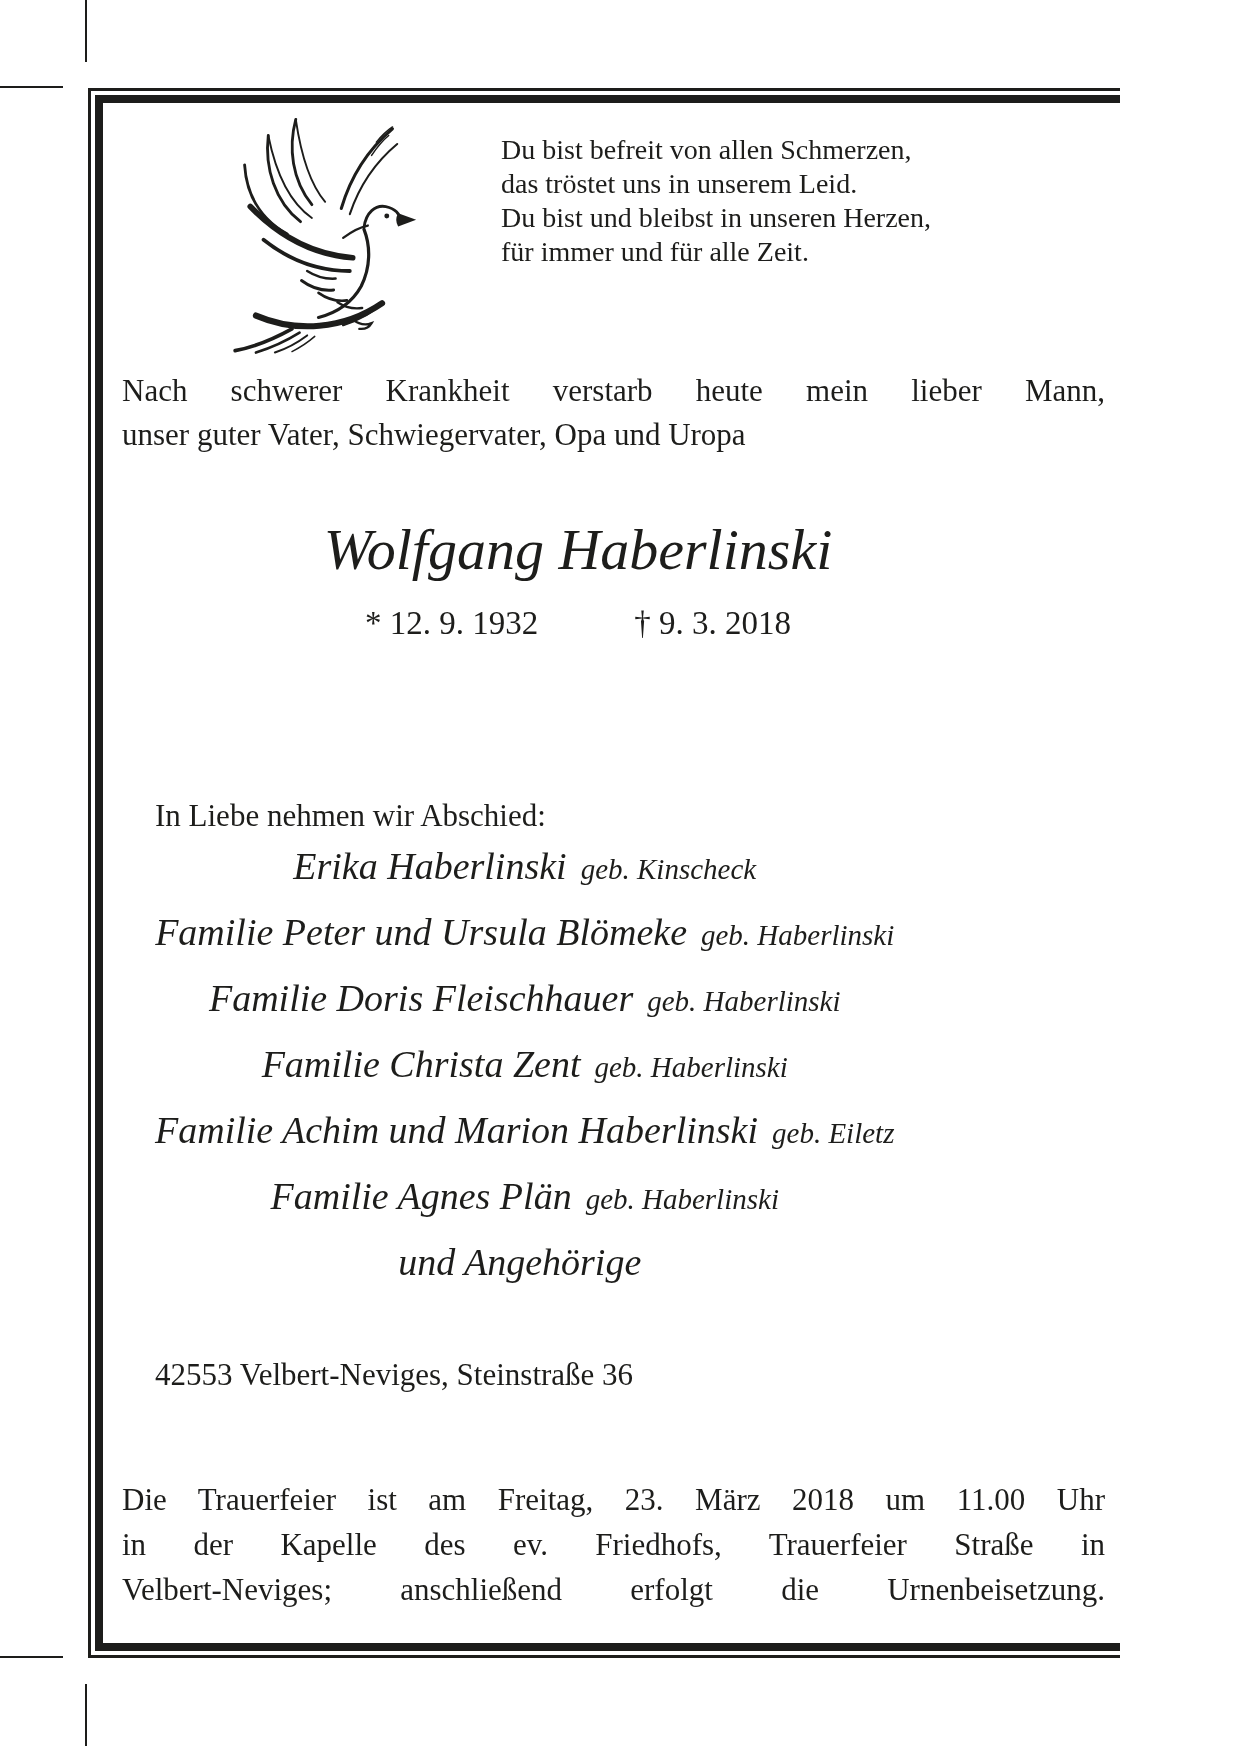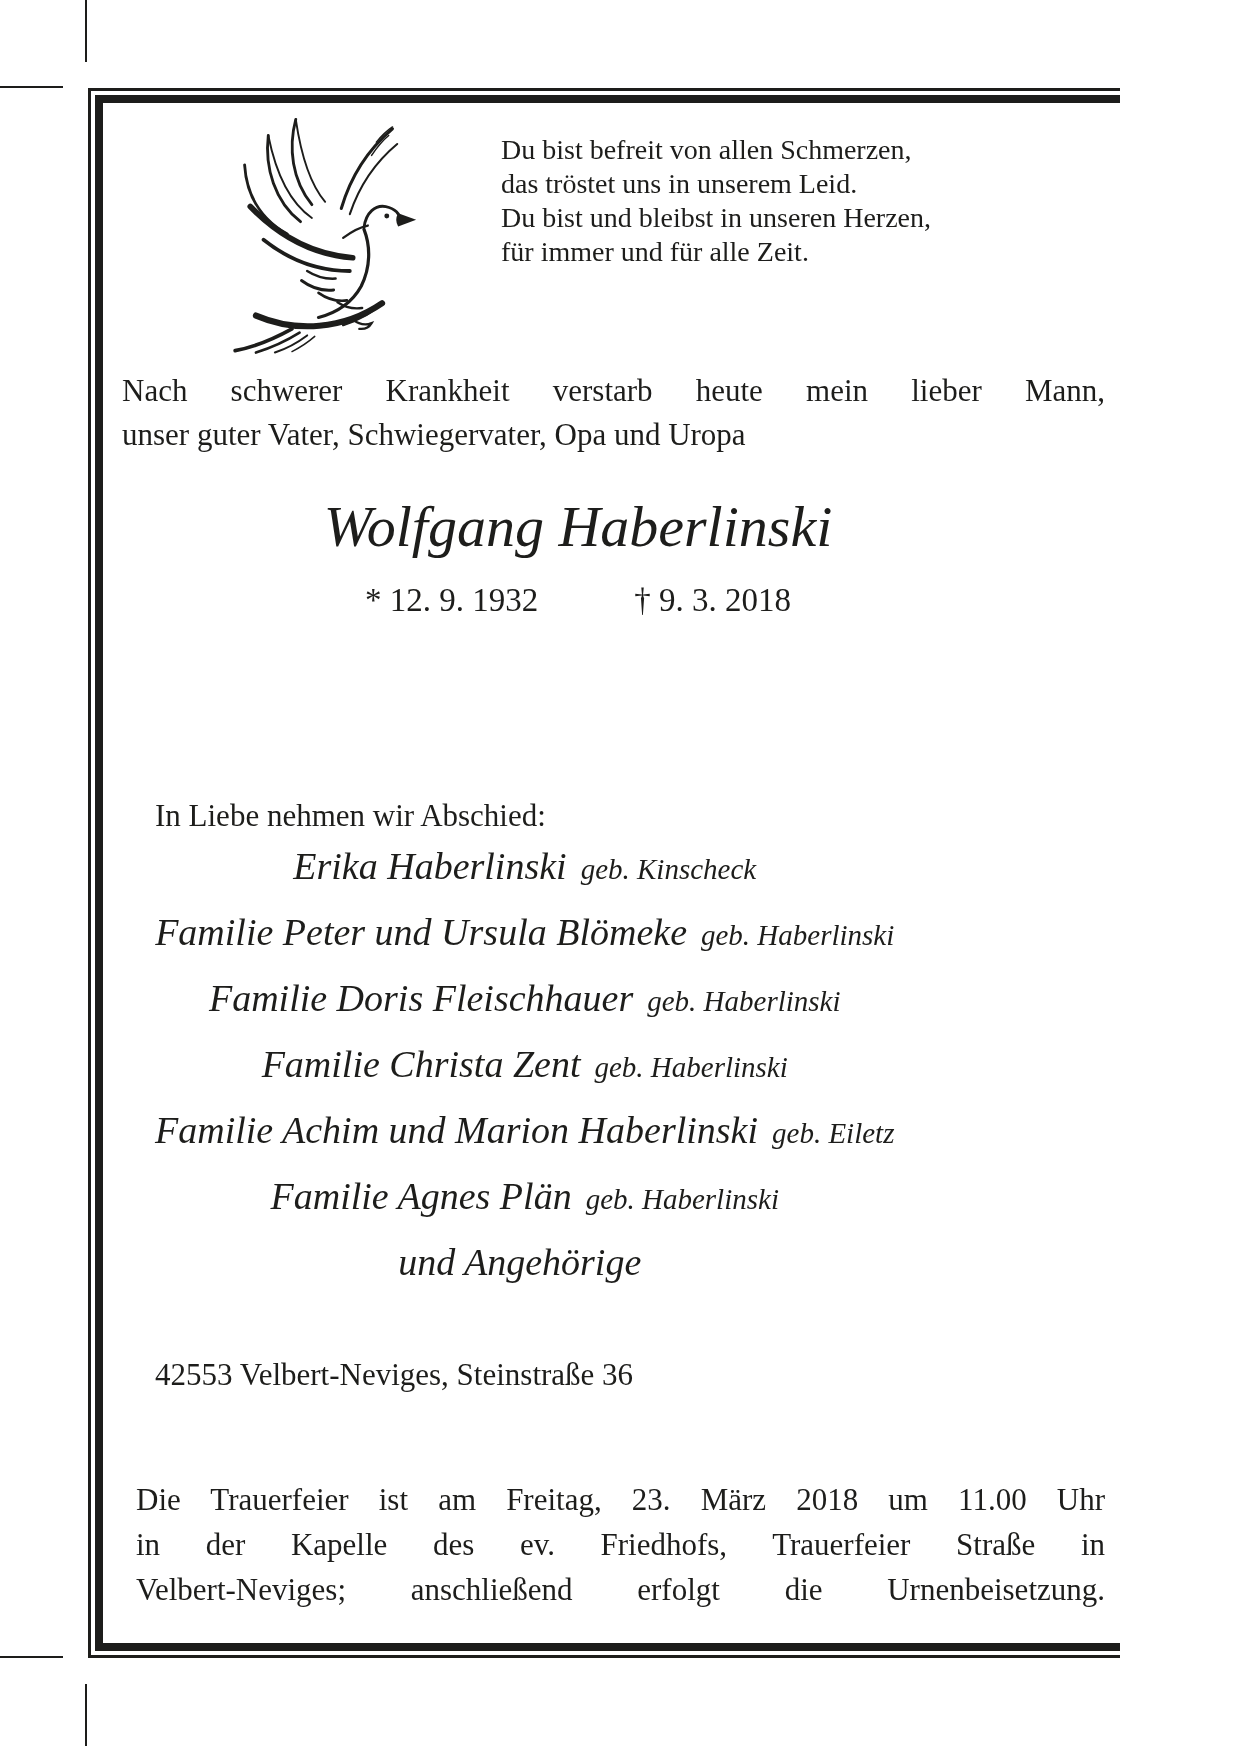--- a/index.html
+++ b/index.html
@@ -22,35 +22,35 @@
 
   .dove{position:absolute;left:98px;top:10px;width:218px;height:244px;}
   .dove svg{width:100%;height:100%;}
 
   .poem{position:absolute;left:398px;top:30px;font-size:28px;line-height:34px;white-space:nowrap;}
 
   .intro{position:absolute;left:19px;right:30px;top:266px;font-size:31px;line-height:44px;}
   .jline{text-align:justify;text-align-last:justify;}
   .jline.last-left{text-align-last:left;}
 
-  .name-block{position:absolute;left:0;width:950px;top:393px;text-align:center;}
+  .name-block{position:absolute;left:0;width:950px;top:416px;text-align:center;}
   .deceased-name{font-style:italic;font-size:58px;line-height:62px;}
   .dates{margin-top:24px;font-size:33px;}
   .dates .birth{margin-right:96px;}
 
   .farewell{position:absolute;left:52px;top:695px;font-size:31px;}
 
   .mourners{position:absolute;left:52px;top:730px;}
   .mourner{height:66px;line-height:66px;white-space:nowrap;text-align:center;}
   .mourner .mname{font-style:italic;font-size:38px;}
   .mourner .mnee{font-style:italic;font-size:29px;margin-left:10px;}
 
   .address{position:absolute;left:52px;top:1254px;font-size:31px;font-family:Liberation Serif, serif;}
 
-  .funeral{position:absolute;left:19px;right:30px;top:1374px;font-size:31px;line-height:45px;margin-left:14px;}
+  .funeral{position:absolute;left:19px;right:30px;top:1374px;font-size:31px;line-height:45px;}
 </style>
 </head>
 <body>
 
 <div class="sheet">
 
   <div class="crop v" style="left:85px;top:0;"></div>
   <div class="crop h" style="left:0;top:86px;"></div>
   <div class="crop v" style="left:1150px;top:0;"></div>
   <div class="crop h" style="left:1175px;top:86px;"></div>

